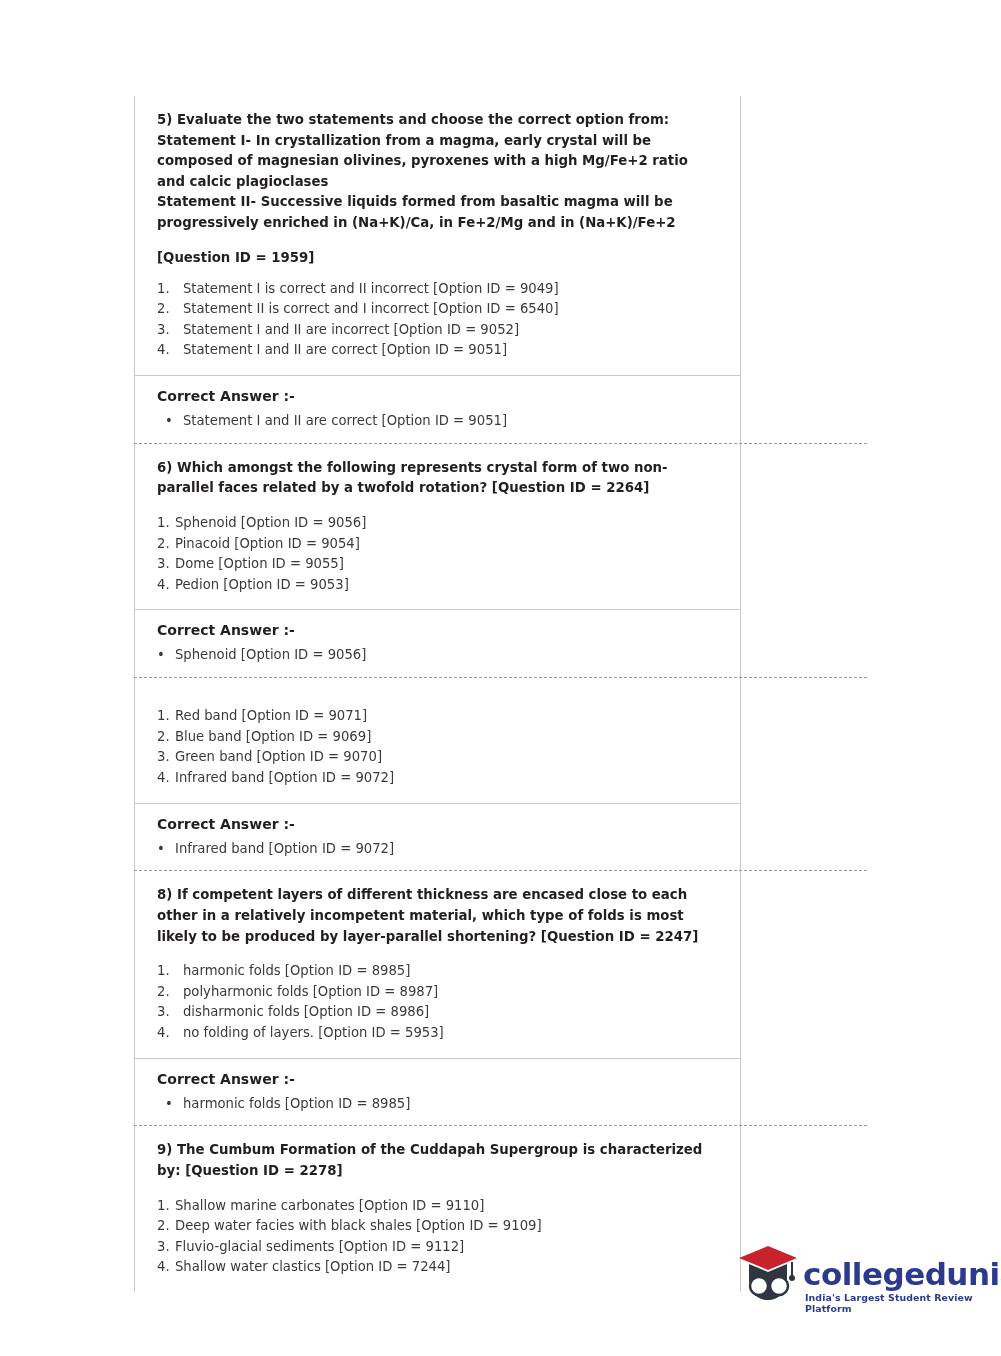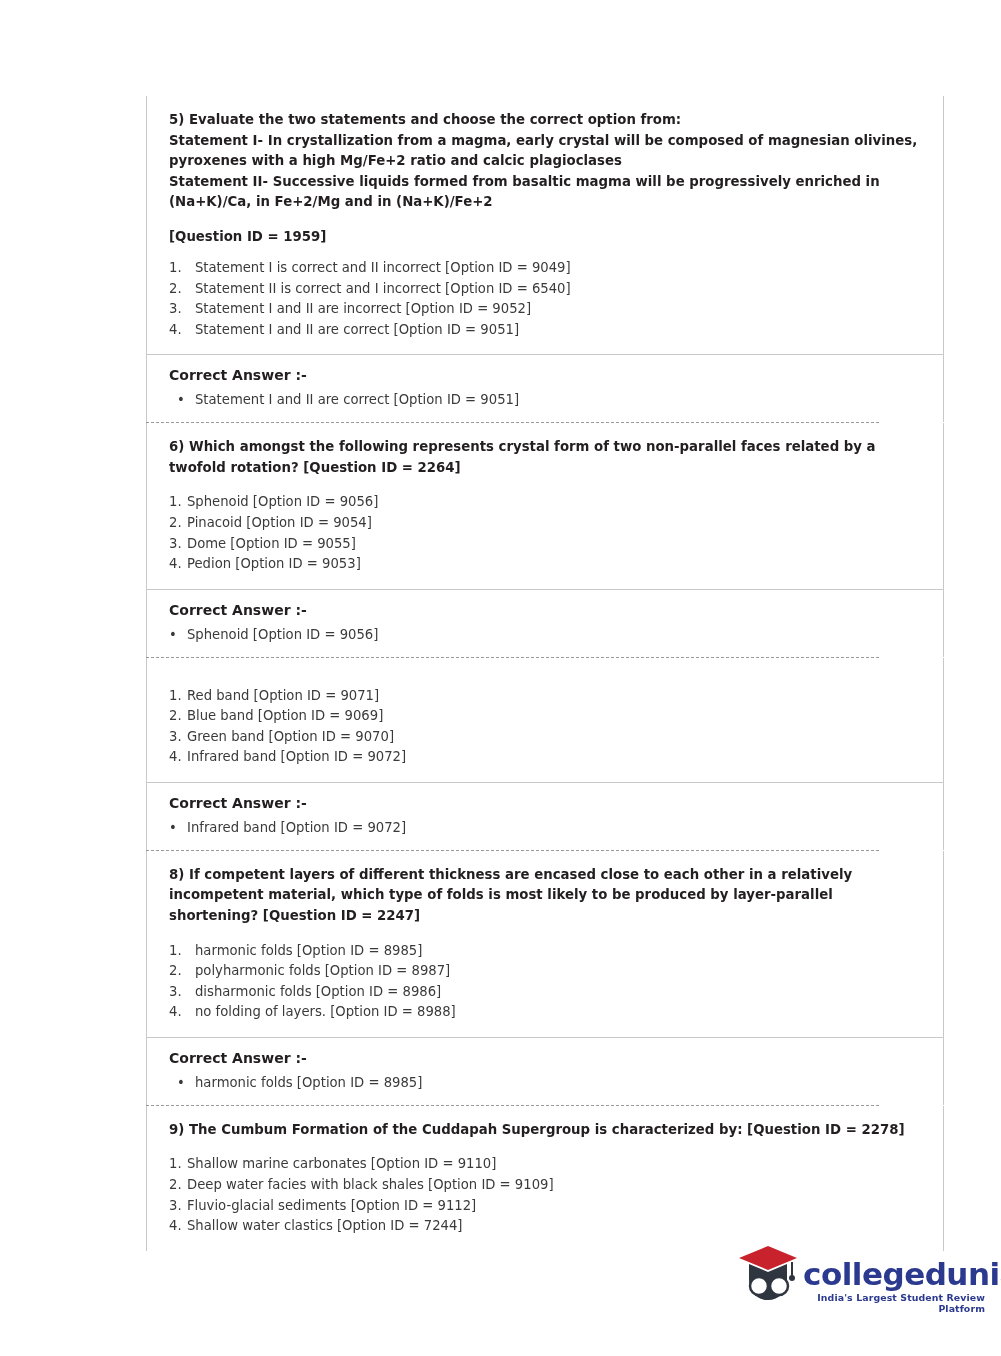--- a/index.html
+++ b/index.html
@@ -17,23 +17,23 @@
   }
   .page {
     position: absolute;
     left: 0; top: 0;
     width: 1001px;
     height: 1356px;
     background: #fff;
   }
   .content {
     position: absolute;
-    left: 146px;
+    left: 134px;
     top: 96px;
-    width: 798px;
+    width: 607px;
   }
   .qblock {
     border-left: 1px solid #c9c9c9;
     border-right: 1px solid #c9c9c9;
     padding: 0;
     box-sizing: border-box;
   }
   .qbody {
     padding: 14px 22px 14px 22px;
   }
@@ -133,21 +133,20 @@
     font-weight: bold;
   }
   .logo-tag {
     position: absolute;
     left: 70px;
     top: 50px;
     font-size: 9.4px;
     color: #2b3a8f;
     font-weight: bold;
     letter-spacing: 0.1px;
-    text-align: right;
   }
   .logo-mark {
     position: absolute;
     left: 0px;
     top: 0px;
     width: 66px;
     height: 70px;
   }
 </style>
 </head>
@@ -277,21 +276,21 @@
           <li>
               <span class="onum">2.</span>
               <span class="otext">polyharmonic folds [Option ID = 8987]</span>
             </li>
           <li>
               <span class="onum">3.</span>
               <span class="otext">disharmonic folds [Option ID = 8986]</span>
             </li>
           <li>
               <span class="onum">4.</span>
-              <span class="otext">no folding of layers. [Option ID = 8988]</span>
+              <span class="otext">no folding of layers. [Option ID = 5953]</span>
             </li>
         </ul>
       </div>
       <div class="divider"></div>
       <div class="answer">
         <div class="answer-label">Correct Answer :-</div>
         <div class="answer-item">
           <span class="bullet">•</span>
           <span>harmonic folds [Option ID = 8985]</span>
         </div>

